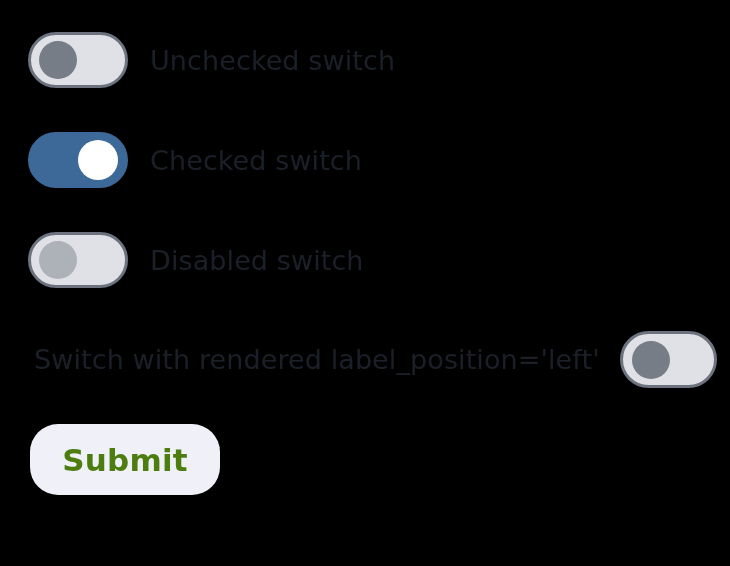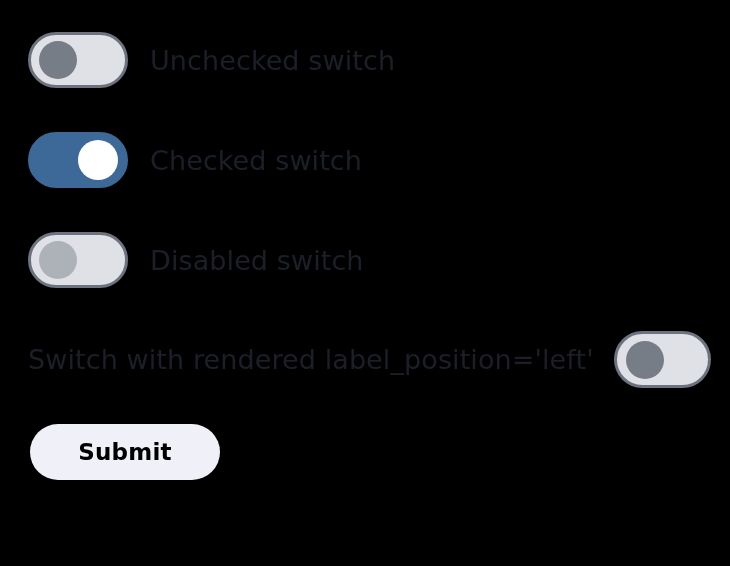--- a/index.html
+++ b/index.html
@@ -88,27 +88,27 @@
   }
   .label-right .switch-label { margin-left: 22px; }
   .label-left  .switch-label { margin-right: 20px; }
 
   
   .submit-button {
     position: absolute;
     left: 22px;
     top: 424px;
     width: 190px;
-    height: 56px;
+    height: 71px;
     border: none;
     border-radius: 28px;
     background: #eff0f8;
-    color: #000000;
+    color: #4d7c0f;
     font-family: "DejaVu Sans", sans-serif;
-    font-size: 23px;
+    font-size: 31px;
     font-weight: bold;
     letter-spacing: 0.2px;
     cursor: pointer;
     padding: 0;
   }
 </style>
 </head>
 <body>
 
 <div class="form-root">
@@ -127,21 +127,21 @@
     <span class="switch-label">Disabled switch</span>
   </div>
 
   <div class="switch-row label-right" style="top: 132px;">
     <div class="switch checked" role="switch" aria-checked="true">
       <div class="knob"></div>
     </div>
     <span class="switch-label">Checked switch</span>
   </div>
 
-  <div class="switch-row label-left" style="top: 331px;">
+  <div class="switch-row label-left" style="top: 331px; margin-left: 6px;">
     <span class="switch-label">Switch with rendered label_position='left'</span>
     <div class="switch small" role="switch" aria-checked="false">
       <div class="knob"></div>
     </div>
   </div>
 
   <button class="submit-button">Submit</button>
 
 </div>
 

